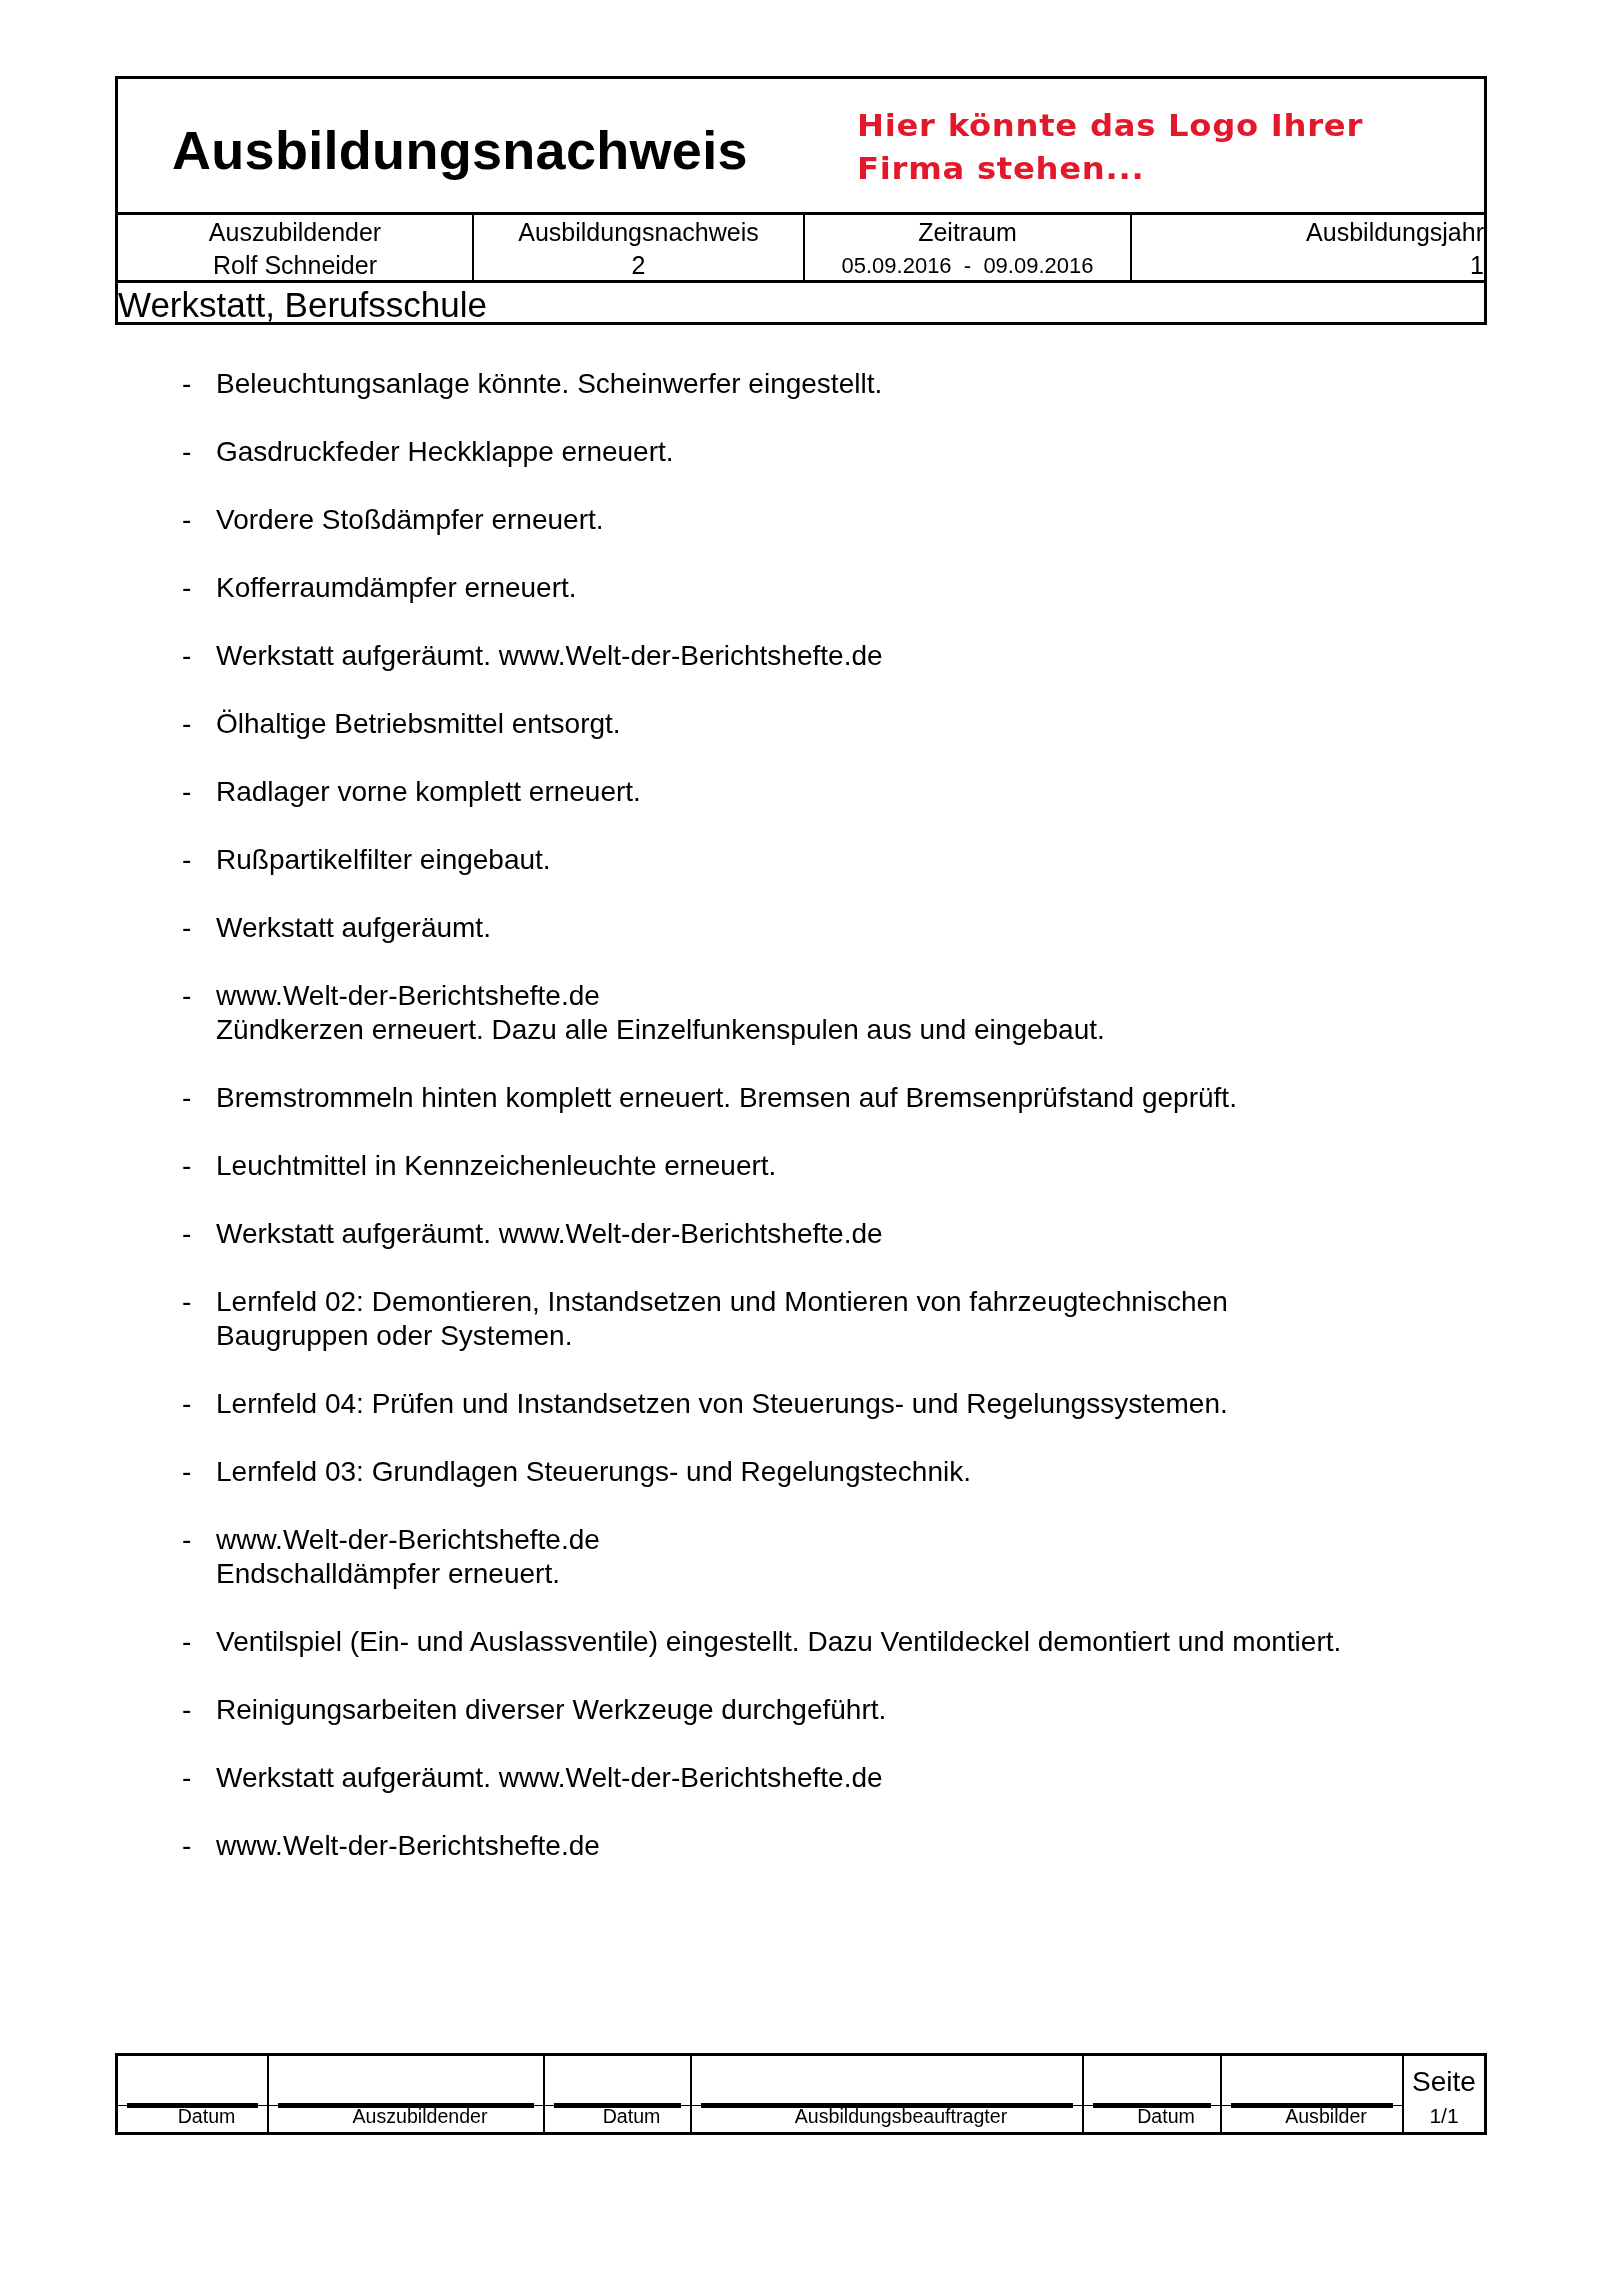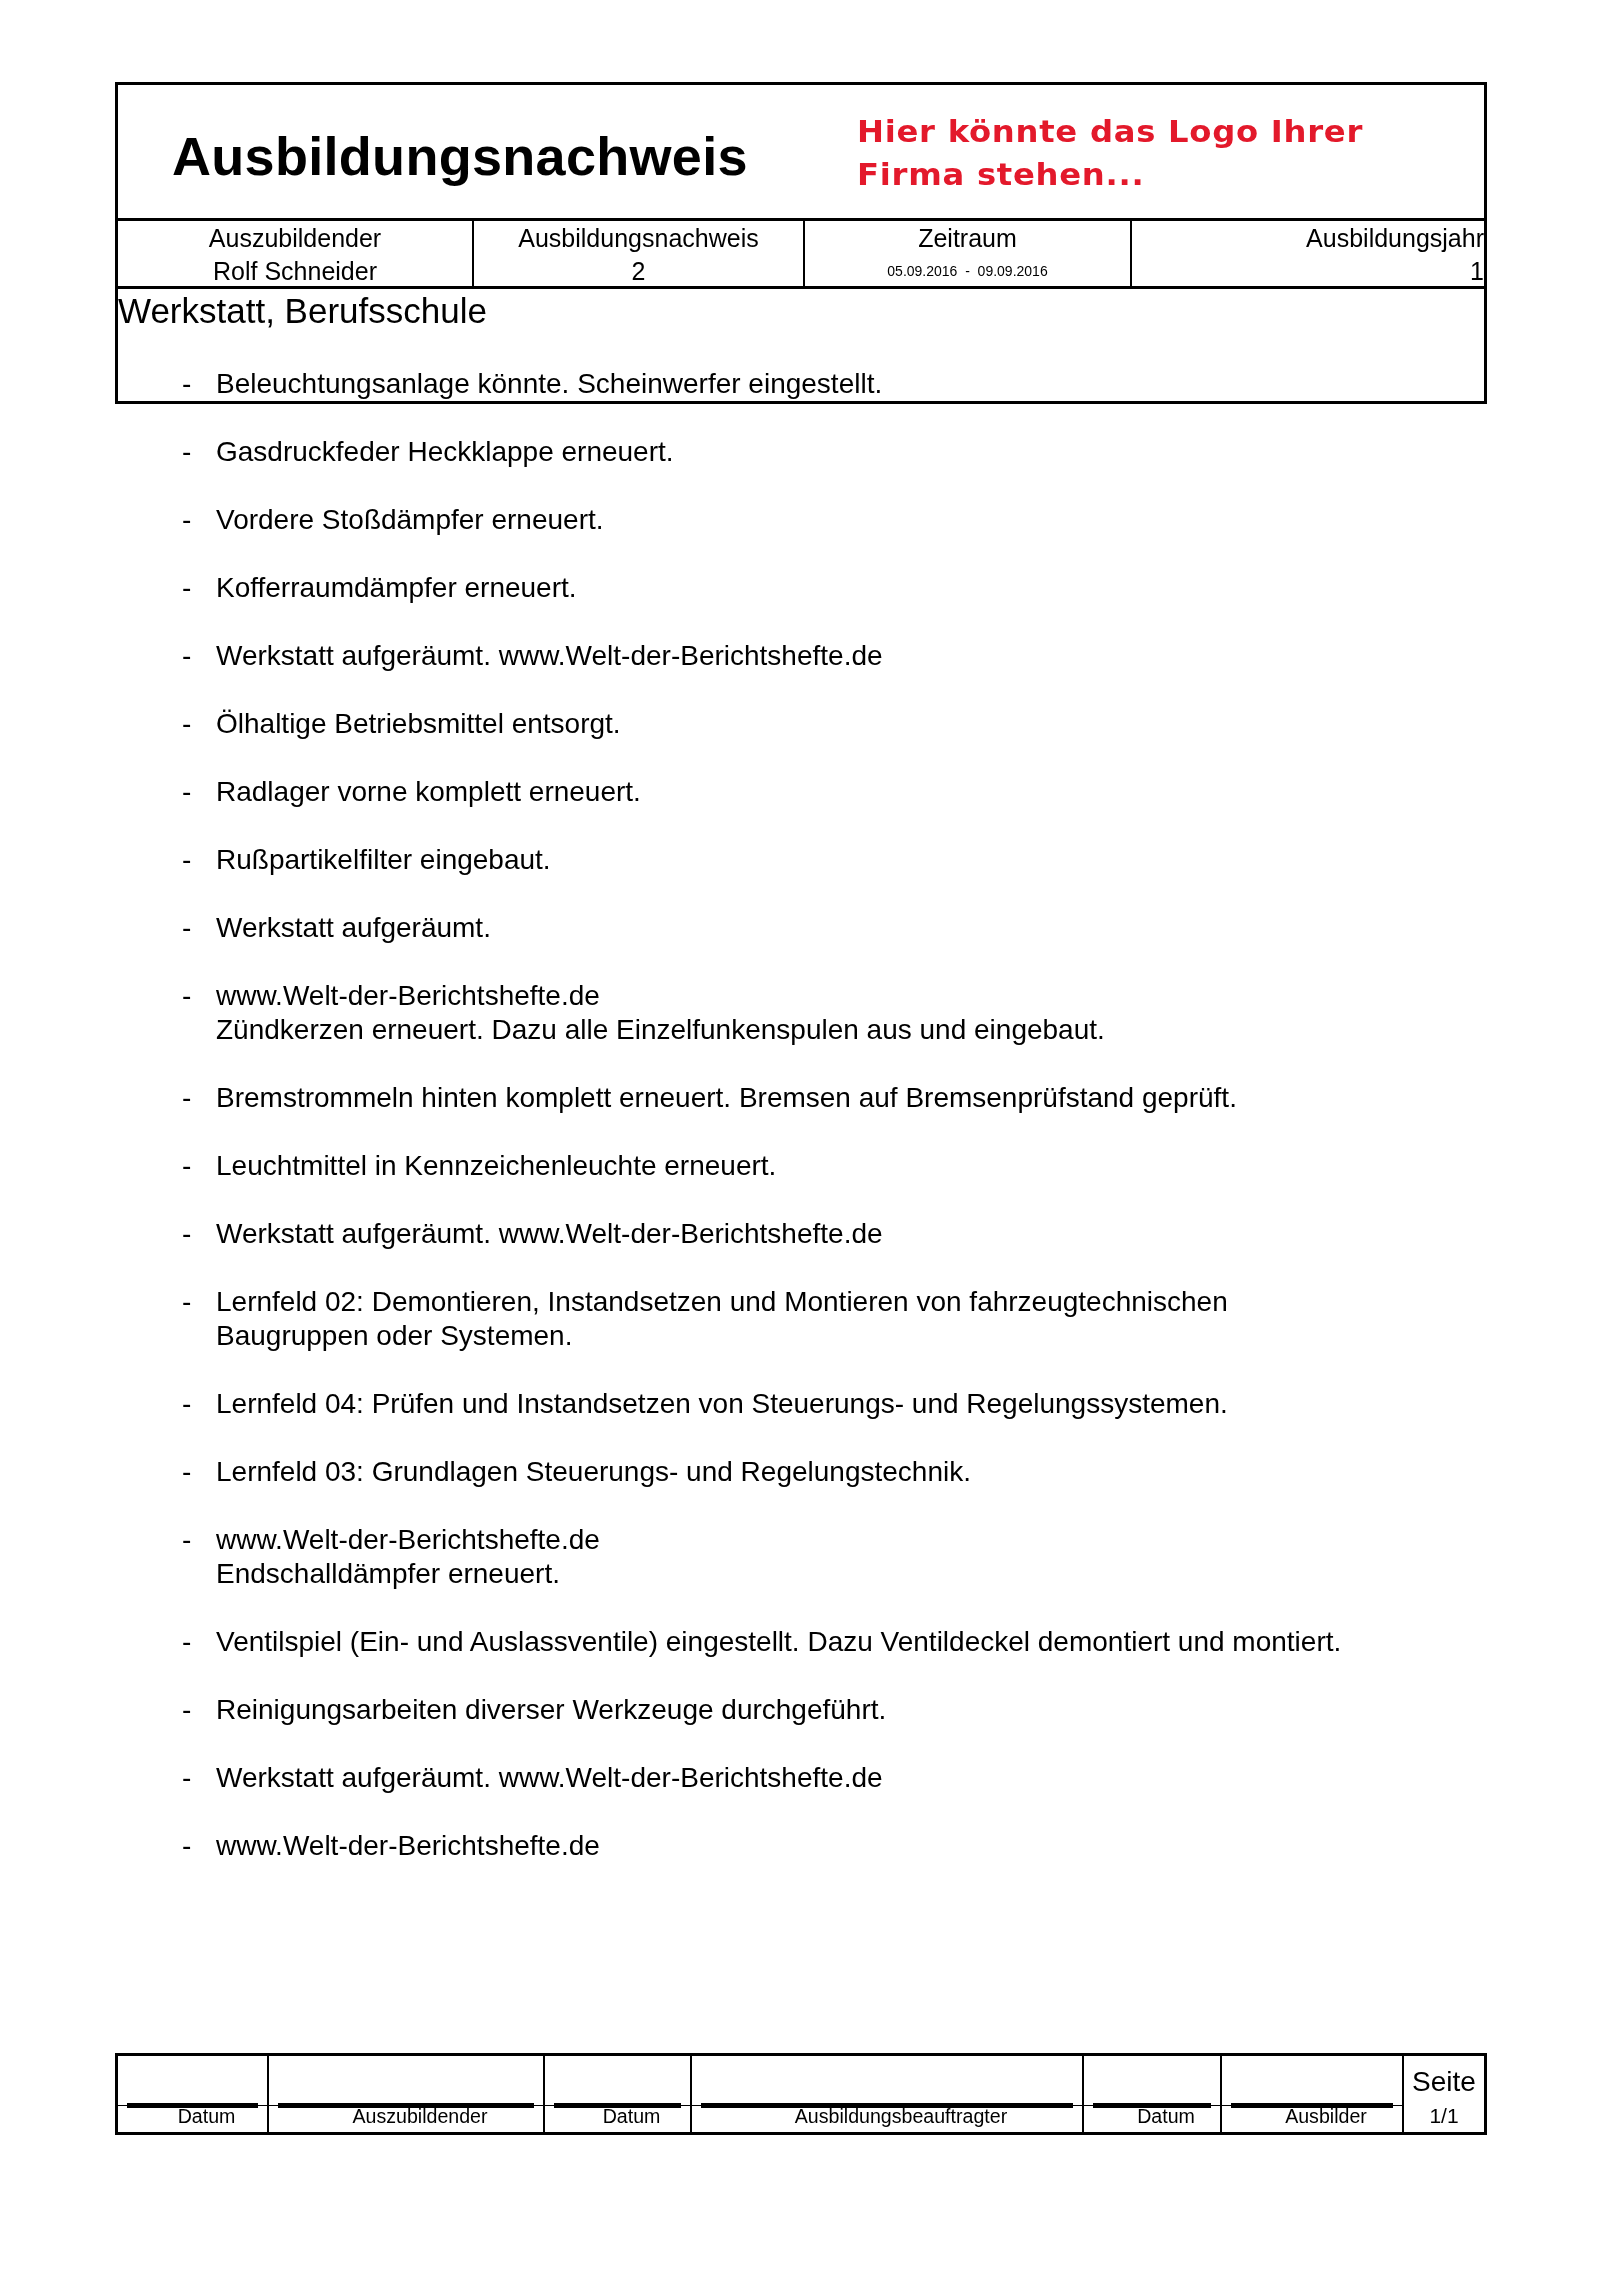--- a/index.html
+++ b/index.html
@@ -1,34 +1,34 @@
 <!DOCTYPE html>
 <html style="font-size:10.5px"><head>
 <meta charset="utf-8">
 <style>
   html, body { margin:0; padding:0; background:#ffffff; }
   body { width:1622px; height:2295px; position:relative; overflow:hidden;
          font-family:"Liberation Sans", sans-serif; color:#000; }
   .abs { position:absolute; box-sizing:border-box; }
 
   
-  #header-box { left:115px; top:82px; width:1372px; height:322px; border:3.3px solid #000; }
+  #header-box { left:115px; top:76px; width:1372px; height:249px; border:3.3px solid #000; }
   #title-row { left:0; top:0; width:100%; height:136px; border-bottom:3.3px solid #000; }
   #doc-title { left:54px; top:39px; font-weight:bold; font-size:54px; line-height:65px; white-space:nowrap; letter-spacing:0.3px; }
   #logo { left:739px; top:25px; color:#e3192b; font-family:"DejaVu Sans", sans-serif; font-weight:bold;
           font-size:31px; line-height:43px; white-space:pre; letter-spacing:0.7px; transform:scaleX(1.04); transform-origin:left top; }
 
   #info-row { left:0; top:136px; width:100%; height:68px; border-bottom:3.3px solid #000; display:flex; }
   .info-cell { height:100%; box-sizing:border-box; text-align:center; font-size:25px; line-height:33px; padding-top:1.3px; }
   .info-cell + .info-cell { border-left:2px solid #000; }
   .info-cell .val { line-height:33px; }
   #cell-azubi { width:354px; }
   #cell-nachweis { width:331px; }
   #cell-zeitraum { width:327px; }
-  #cell-zeitraum .val { font-size:14px; }
+  #cell-zeitraum .val { font-size:22px; }
   #cell-jahr { flex:1;text-align:right; }
 
   #section-row { left:0; top:204px; width:100%; height:44px; text-align:left; font-size:35px; line-height:44px; }
 
   
   #entries { left:182px; top:367px; width:1303px; margin:0; padding:0; list-style:none; }
   .entry { position:relative; font-size:28px; line-height:34px; margin-bottom:34px; padding-left:34px; white-space:pre-line; }
   .entry .dash { position:absolute; left:0; top:0; }
 
   

